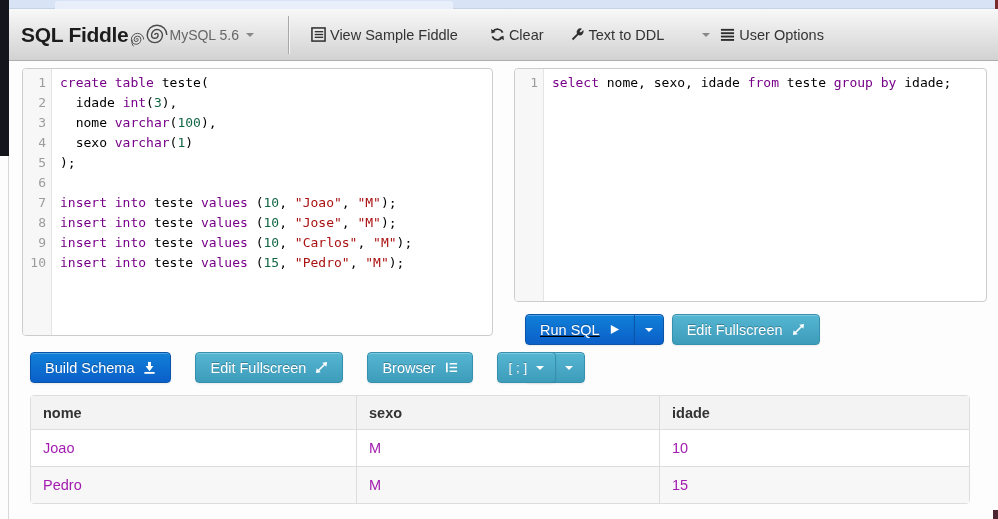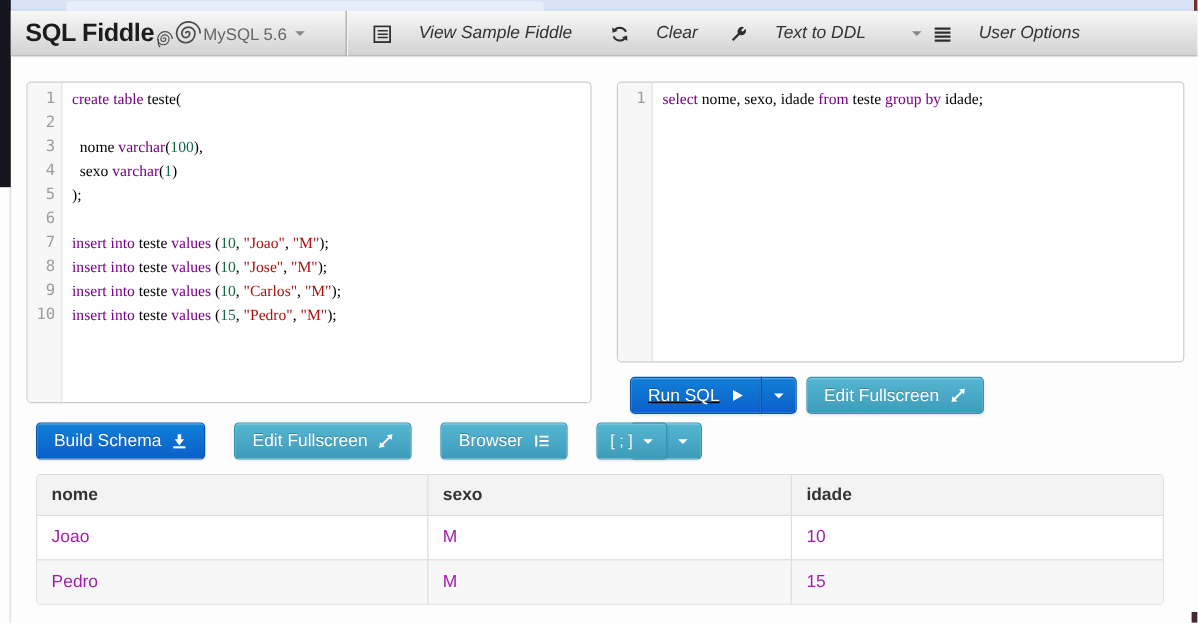--- a/index.html
+++ b/index.html
@@ -7,43 +7,43 @@
 
   
   .top-strip { position:absolute; left:8px; top:0; width:990px; height:9px; background:#d9e3f6; border-bottom:1px solid #c6d2e6; }
   .top-strip-tab { position:absolute; left:47px; top:1px; width:398px; height:8px; background:#e9effa; border-radius:3px 3px 0 0; }
   .edge-dark { position:absolute; left:0; top:0; width:9px; height:156px; background:#15151e; }
   .edge-line { position:absolute; left:8px; top:156px; width:1px; height:363px; background:#d8d8d8; }
   .corner-maroon-top { position:absolute; right:0; top:0; width:3px; height:10px; background:#7a2a2a; }
   .corner-maroon-bottom { position:absolute; right:0; bottom:0; width:5px; height:9px; background:#4a2633; }
 
   
-  .toolbar { position:absolute; left:9px; top:9px; width:989px; height:38px;
+  .toolbar { position:absolute; left:9px; top:9px; width:989px; height:52px;
              background:linear-gradient(#f8f8f8, #d2d2d2); border-bottom:1px solid #aeaeae;
              display:flex; align-items:center; }
   .logo { margin-left:12px; font-size:21px; font-weight:600; color:#1c1c1c; letter-spacing:-0.3px; display:flex; align-items:center; }
   .fern { margin-left:2px; color:#4a4a4a; display:flex; align-items:flex-end; }
   .db-select { display:flex; align-items:center; gap:7px; font-size:14px; color:#666; cursor:pointer; }
   .tb-divider { margin-left:34px; width:1px; height:38px; background:#a8a8a8; box-shadow:1px 0 0 #f5f5f5; }
-  .tb-item { display:flex; align-items:flex-end; gap:23px; font-size:14.5px; color:#333; cursor:pointer;font-style:italic; }
+  .tb-item { display:flex; align-items:flex-start; gap:4px; font-size:14.5px; color:#333; cursor:pointer; }
   .tb-item svg { color:#2e2e2e; }
   .i-view { margin-left:22px; } .i-clear { margin-left:32px; } .i-ddl { margin-left:26px; }
   .caret-standalone { margin-left:38px; } .i-user { margin-left:10px; }
   .caret-down { width:0; height:0; border-left:4px solid transparent; border-right:4px solid transparent; border-top:4px solid #888; display:inline-block; }
   .caret-white { border-top-color:#fff; }
 
   
   .panel { position:absolute; background:#fff; border:1px solid #ccc; border-radius:4px; overflow:hidden; }
   .panel-schema { left:22px; top:68px; width:471px; height:268px; }
   .panel-query  { left:514px; top:68px; width:473px; height:234px; }
   .gutter-bg { position:absolute; left:0; top:0; bottom:0; width:29px; background:#f7f7f7; border-right:1px solid #e4e4e4; }
   .code-area { position:relative; padding-top:4px; font-family:"DejaVu Sans Mono", monospace; font-size:13px; }
   .code-line { height:20px; line-height:20px; display:flex; }
   .ln { width:29px; flex:0 0 29px; text-align:right; padding-right:6px; color:#9c9c9c; }
-  .code-text { padding-left:8px; white-space:pre; color:#000;font-family:Liberation Serif, serif; }
+  .code-text { padding-left:8px; white-space:pre; color:#000; }
   .seg-kw { color:#708; } .seg-num { color:#164; } .seg-str { color:#a11; } .seg-p { color:#000; }
 
   
   .btn { display:inline-flex; align-items:center; gap:9px; height:31px; padding:0 14px;
          border-radius:4px; border:1px solid rgba(0,0,0,.25); color:#fff; font-size:14.5px;
          text-shadow:0 -1px 0 rgba(0,0,0,.25); cursor:pointer;
          box-shadow:inset 0 1px 0 rgba(255,255,255,.25), 0 1px 2px rgba(0,0,0,.08); }
   .btn-primary { background:linear-gradient(#1080d8, #0b5fc9); border-color:#0a55aa; }
   .btn-info { background:linear-gradient(#55b6d2, #3d9cba); border-color:#3591ad; }
   .btn svg { color:#fff; }
@@ -137,20 +137,21 @@
 
 <div class="panel panel-schema">
   <div class="gutter-bg"></div>
   <div class="code-area" id="schema-code">
       <div class="code-line">
         <span class="ln">1</span>
         <span class="code-text"><span class="seg-kw">create table</span><span class="seg-p"> teste(</span></span>
       </div>
       <div class="code-line">
         <span class="ln">2</span>
+        <span class="code-text"><span class="seg-p">  idade </span><span class="seg-kw">int</span><span class="seg-p">(</span><span class="seg-num">3</span><span class="seg-p">),</span></span>
       </div>
       <div class="code-line">
         <span class="ln">3</span>
         <span class="code-text"><span class="seg-p">  nome </span><span class="seg-kw">varchar</span><span class="seg-p">(</span><span class="seg-num">100</span><span class="seg-p">),</span></span>
       </div>
       <div class="code-line">
         <span class="ln">4</span>
         <span class="code-text"><span class="seg-p">  sexo </span><span class="seg-kw">varchar</span><span class="seg-p">(</span><span class="seg-num">1</span><span class="seg-p">)</span></span>
       </div>
       <div class="code-line">

